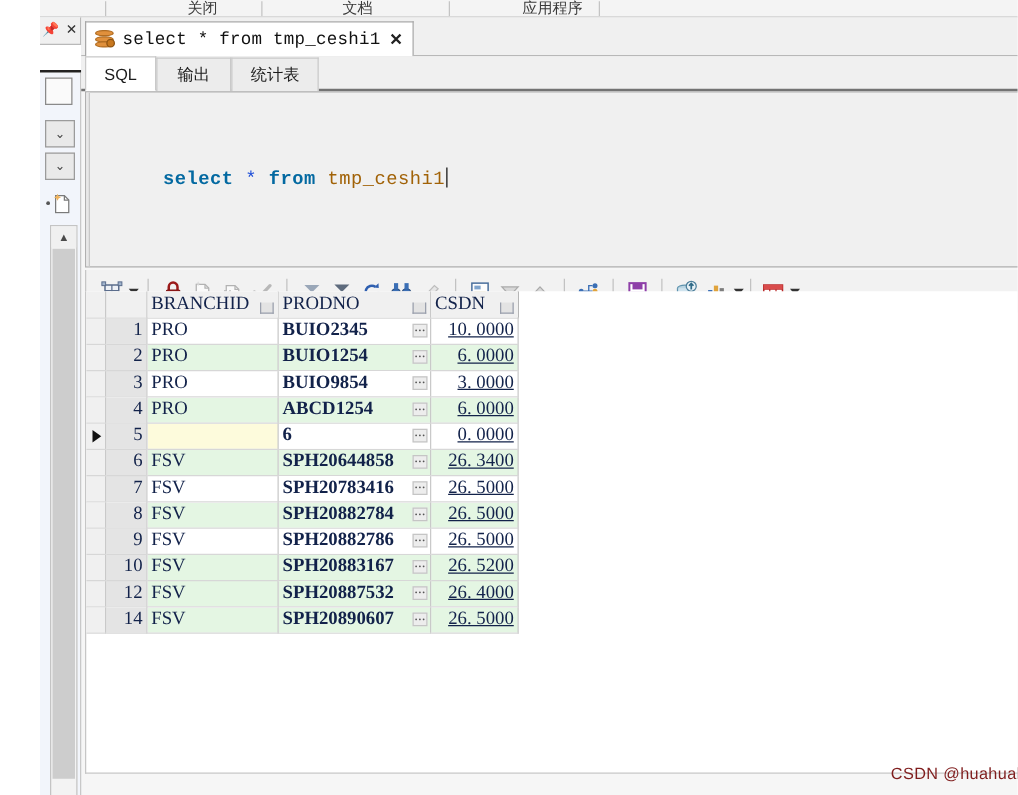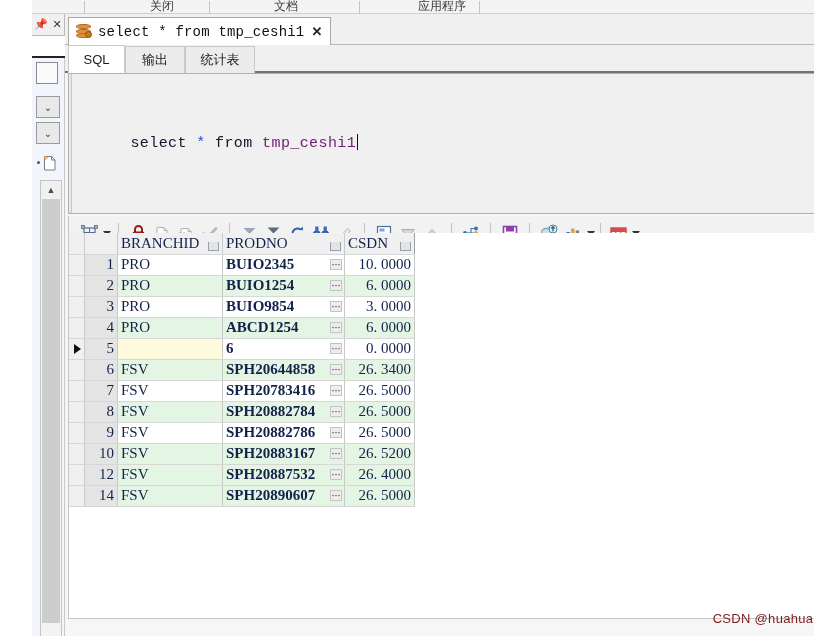--- a/index.html
+++ b/index.html
@@ -123,23 +123,23 @@
   }
   .gutter{
     position:absolute; left:0; top:0; width:3px; height:100%;
     background:#e8e8e8; border-right:1px solid #c8c8c8;
   }
   .code{
     position:absolute; left:5px; top:43px;
     font-family:"Liberation Mono", monospace; font-size:15px; letter-spacing:.4px;
     white-space:pre;
   }
-  .kw{ color:#0f172a; }
+  .kw{ color:#0369a1;font-weight:bold; }
   .star{ color:#1f4fd8; }
-  .idn{ color:#701a75; }
+  .idn{ color:#a16207; }
   .caret{
     display:inline-block; width:1px; height:16px; background:#111;
     vertical-align:-3px; margin-left:1px;
   }
 
   
   .gtoolbar{
     position:absolute; left:36px; top:216px; width:775px; height:34px;
     background:#f2f2f2; border-left:1px solid #c6c6c6; border-right:1px solid #c6c6c6;
     display:flex; align-items:center; padding-left:8px;
@@ -180,21 +180,21 @@
     width:0;height:0;border-top:5px solid transparent;border-bottom:5px solid transparent;
     border-left:7px solid #111; margin-left:2px;
   }
   td.rn{
     width:33px; background:#e4e4e4; text-align:right; padding-right:4px;
     border-right:1px solid #9e9e9e; color:#14224d;
   }
   td.c-branch{ width:105px; }
   td.c-prod{ width:122px; position:relative; padding-right:16px;font-weight:bold; }
   td.c-price{ width:70px; text-align:right; padding-right:6px;
-              border-right:1px solid #9e9e9e; }
+              border-right:1px solid #9e9e9e;text-decoration:underline; }
   td.c-prod .ell{
     position:absolute; right:2px; top:4px; width:12px; height:11px;
     background:#ededed; border:1px solid #c5c5c5;
     font-size:9px; color:#555; line-height:8px; text-align:center;
   }
   tr.alt td.c-branch, tr.alt td.c-prod, tr.alt td.c-price{ background:#e4f6e3; }
   tr.norm td.c-branch, tr.norm td.c-prod, tr.norm td.c-price{ background:#ffffff; }
   td.sel{ background:#fdfbdc !important; }
   th.hcorner{ background:#f0f0f0; }
 

